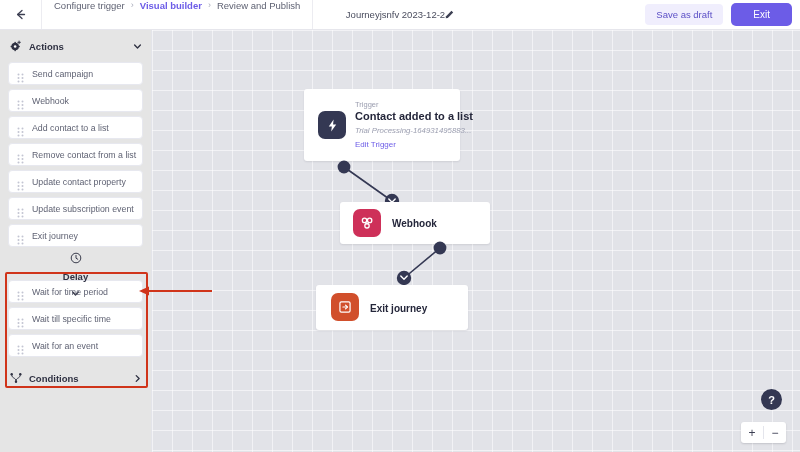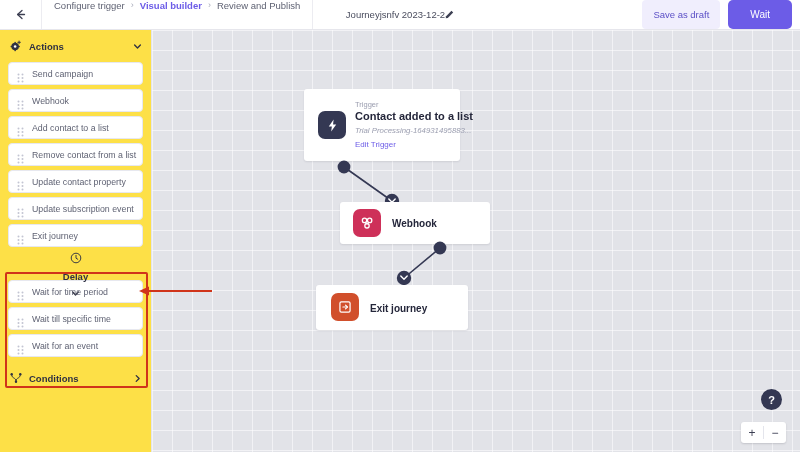--- a/index.html
+++ b/index.html
@@ -45,40 +45,40 @@
     display: flex; align-items: center; justify-content: center;
     pointer-events: none;
   }
   .journey-title {
     font-size: 9.5px; color: #4a4d5e; white-space: nowrap;
   }
   .pencil-icon { pointer-events: auto; cursor: pointer; display: flex; }
 
   .topbar-actions {
     position: absolute; right: 8px; top: 0; height: 29px;
-    display: flex; gap: 8px;
+    display: flex; align-items: center; gap: 8px;
   }
   .btn-draft {
     background: #f0eefd; color: #5b4fc6;
     font-size: 9.5px; border-radius: 4px;
     padding: 5px 11px; border: none; cursor: pointer;
     font-family: "Liberation Sans", sans-serif;
   }
   .btn-next {
     background: #6c5ce7; color: #ffffff;
     font-size: 10px; border-radius: 5px;
     padding: 6px 22px; border: none; cursor: pointer;
     font-family: "Liberation Sans", sans-serif;
   }
 
   
   .sidebar {
     position: absolute; left: 0; top: 30px;
     width: 152px; height: 422px;
-    background: #fde047;
+    background: #e5e5e5;
     border-right: 1px solid #e3e4ea;
     overflow: hidden;
     padding-top: 4px;
   }
   .group-head {
     display: flex; align-items: center;
     height: 24px; padding: 0 9px;
     gap: 7px; cursor: pointer;
   }
   .group-head .g-label {
@@ -191,21 +191,21 @@
       <span class="journey-title">Journeyjsnfv 2023-12-2</span>
       <span class="pencil-icon">
         <svg width="9" height="9" viewBox="0 0 10 10">
           <path d="M7.2 0.9 L9.1 2.8 L3.1 8.8 L0.8 9.2 L1.2 6.9 Z" fill="#3c3f52"></path>
         </svg>
       </span>
     </div>
 
     <div class="topbar-actions">
       <button class="btn-draft">Save as draft</button>
-      <button class="btn-next">Wait</button>
+      <button class="btn-next">Exit</button>
     </div>
   </div>
 
   <div class="sidebar">
 
     <div class="group-head">
       <span class="group-icon">
         <svg width="12" height="12" viewBox="0 0 14 14">
           <circle cx="6" cy="7.6" r="4.4" fill="#2f3142"></circle>
           <circle cx="6" cy="7.6" r="1.5" fill="#ffffff"></circle>

